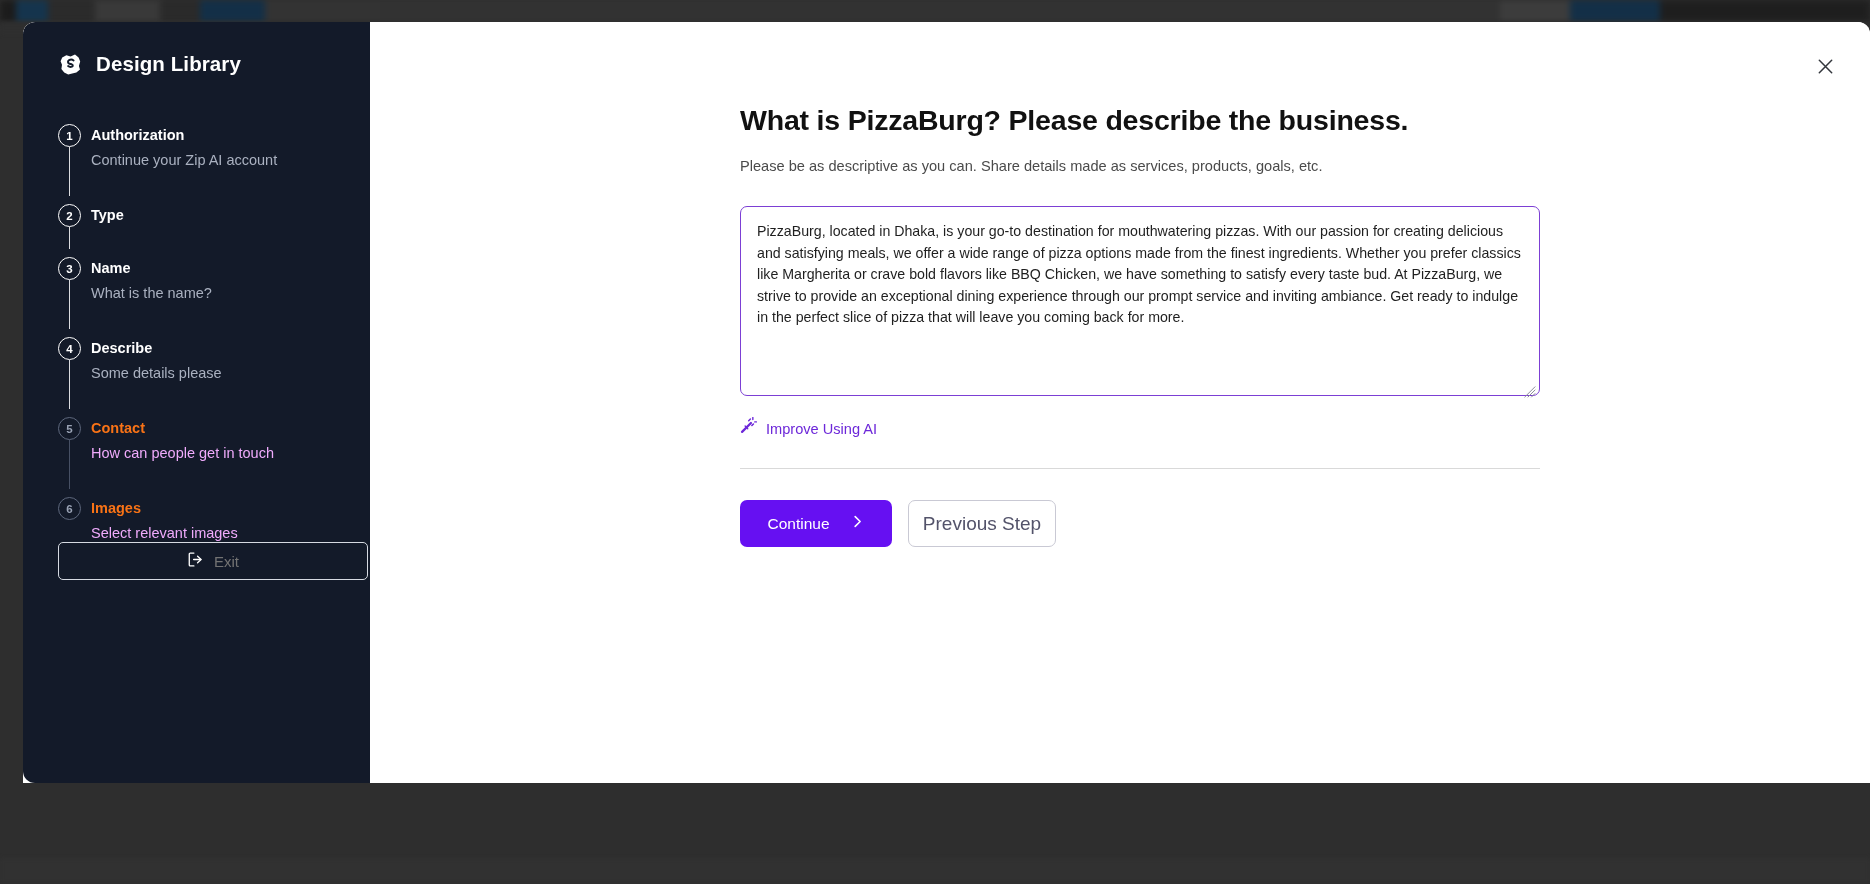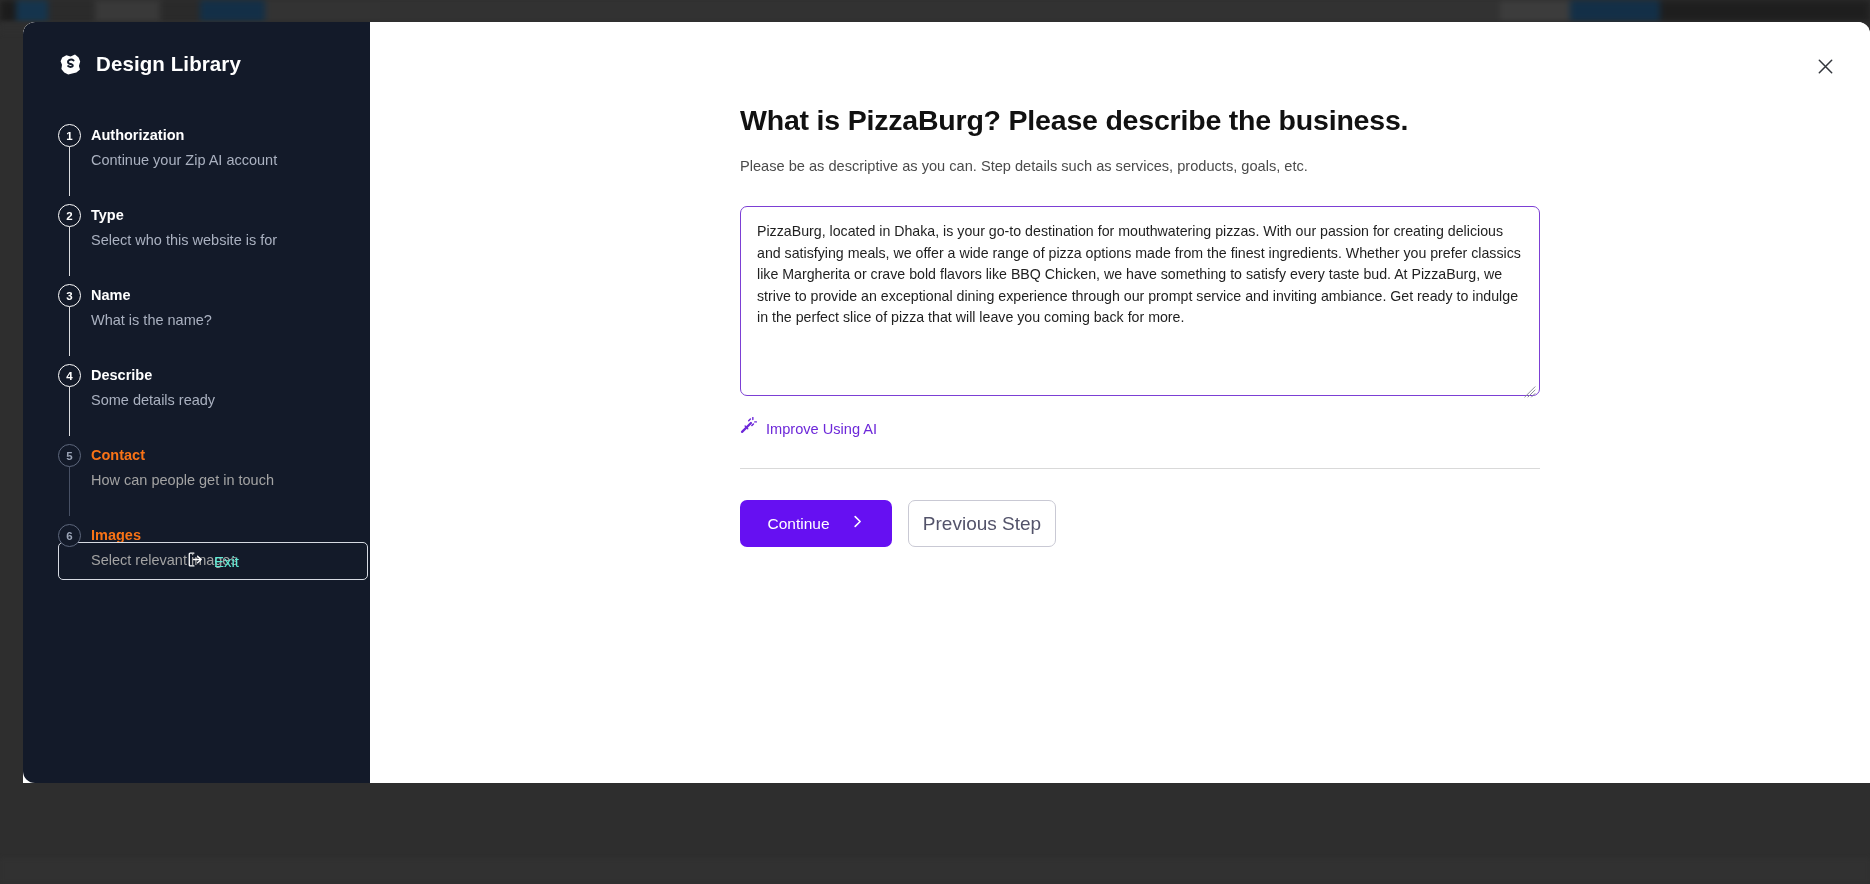--- a/index.html
+++ b/index.html
@@ -144,32 +144,32 @@
   }
   .step-sub {
     font-size: 14.5px;
     color: #aab1c0;
     line-height: 25px;
     margin-top: 2px;
   }
   .step.dim .step-circle { border-color: #5e687d; color: #9aa3b5; }
   .step.dim .step-line { background: #5e687d; opacity: .7; }
   .step.dim .step-title { color: #f97316; }
-  .step.dim .step-sub { color: #a3a3a3; }
+  .step.dim .step-sub { color: #f0abfc; }
 
   #exit-button {
     position: absolute;
     left: 35px;
     top: 520px;
     width: 310px;
     height: 38px;
     border: 1px solid #d6dae2;
     border-radius: 5px;
     background: transparent;
-    color: #5eead4;
+    color: #737373;
     font-size: 15px;
     font-family: "Liberation Sans", sans-serif;
     display: flex;
     align-items: center;
     justify-content: center;
     gap: 10px;
     cursor: pointer;
   }
 
   
@@ -325,35 +325,34 @@
         <span class="step-line"></span>
         <span class="step-circle">1</span>
         <div class="step-title">Authorization</div>
         <div class="step-sub">Continue your Zip AI account</div>
       </div>
 
       <div class="step">
         <span class="step-line"></span>
         <span class="step-circle">2</span>
         <div class="step-title">Type</div>
-        <div class="step-sub">Select who this website is for</div>
       </div>
 
       <div class="step">
         <span class="step-line"></span>
         <span class="step-circle">3</span>
         <div class="step-title">Name</div>
         <div class="step-sub">What is the name?</div>
       </div>
 
       <div class="step">
         <span class="step-line"></span>
         <span class="step-circle">4</span>
         <div class="step-title">Describe</div>
-        <div class="step-sub">Some details ready</div>
+        <div class="step-sub">Some details please</div>
       </div>
 
       <div class="step dim">
         <span class="step-line"></span>
         <span class="step-circle">5</span>
         <div class="step-title">Contact</div>
         <div class="step-sub">How can people get in touch</div>
       </div>
 
       <div class="step dim">
@@ -383,21 +382,21 @@
       <span>
         <svg width="19" height="19" viewBox="0 0 20 20" aria-hidden="true">
           <path d="M3.5 3.5 L16.5 16.5 M16.5 3.5 L3.5 16.5" stroke="#33373d" stroke-width="1.6" stroke-linecap="round"></path>
         </svg>
       </span>
     </button>
 
     <div class="pane">
 
       <h1 id="page-title">What is PizzaBurg? Please describe the business.</h1>
-      <p id="page-subtitle">Please be as descriptive as you can. Step details such as services, products, goals, etc.</p>
+      <p id="page-subtitle">Please be as descriptive as you can. Share details made as services, products, goals, etc.</p>
 
       <div class="ta-wrap">
         <textarea id="describe-textarea" spellcheck="true" placeholder="Describe the business" style="">PizzaBurg, located in Dhaka, is your go-to destination for mouthwatering pizzas. With our passion for creating delicious and satisfying meals, we offer a wide range of pizza options made from the finest ingredients. Whether you prefer classics like Margherita or crave bold flavors like BBQ Chicken, we have something to satisfy every taste bud. At PizzaBurg, we strive to provide an exceptional dining experience through our prompt service and inviting ambiance. Get ready to indulge in the perfect slice of pizza that will leave you coming back for more.</textarea>
         <span class="ta-grip">
           <svg width="12" height="12" viewBox="0 0 12 12" aria-hidden="true">
             <path d="M11 4 L4 11 M11 7.5 L7.5 11 M11 0.8 L0.8 11" stroke="#8d8d99" stroke-width="1" stroke-linecap="round"></path>
           </svg>
         </span>
       </div>
 

